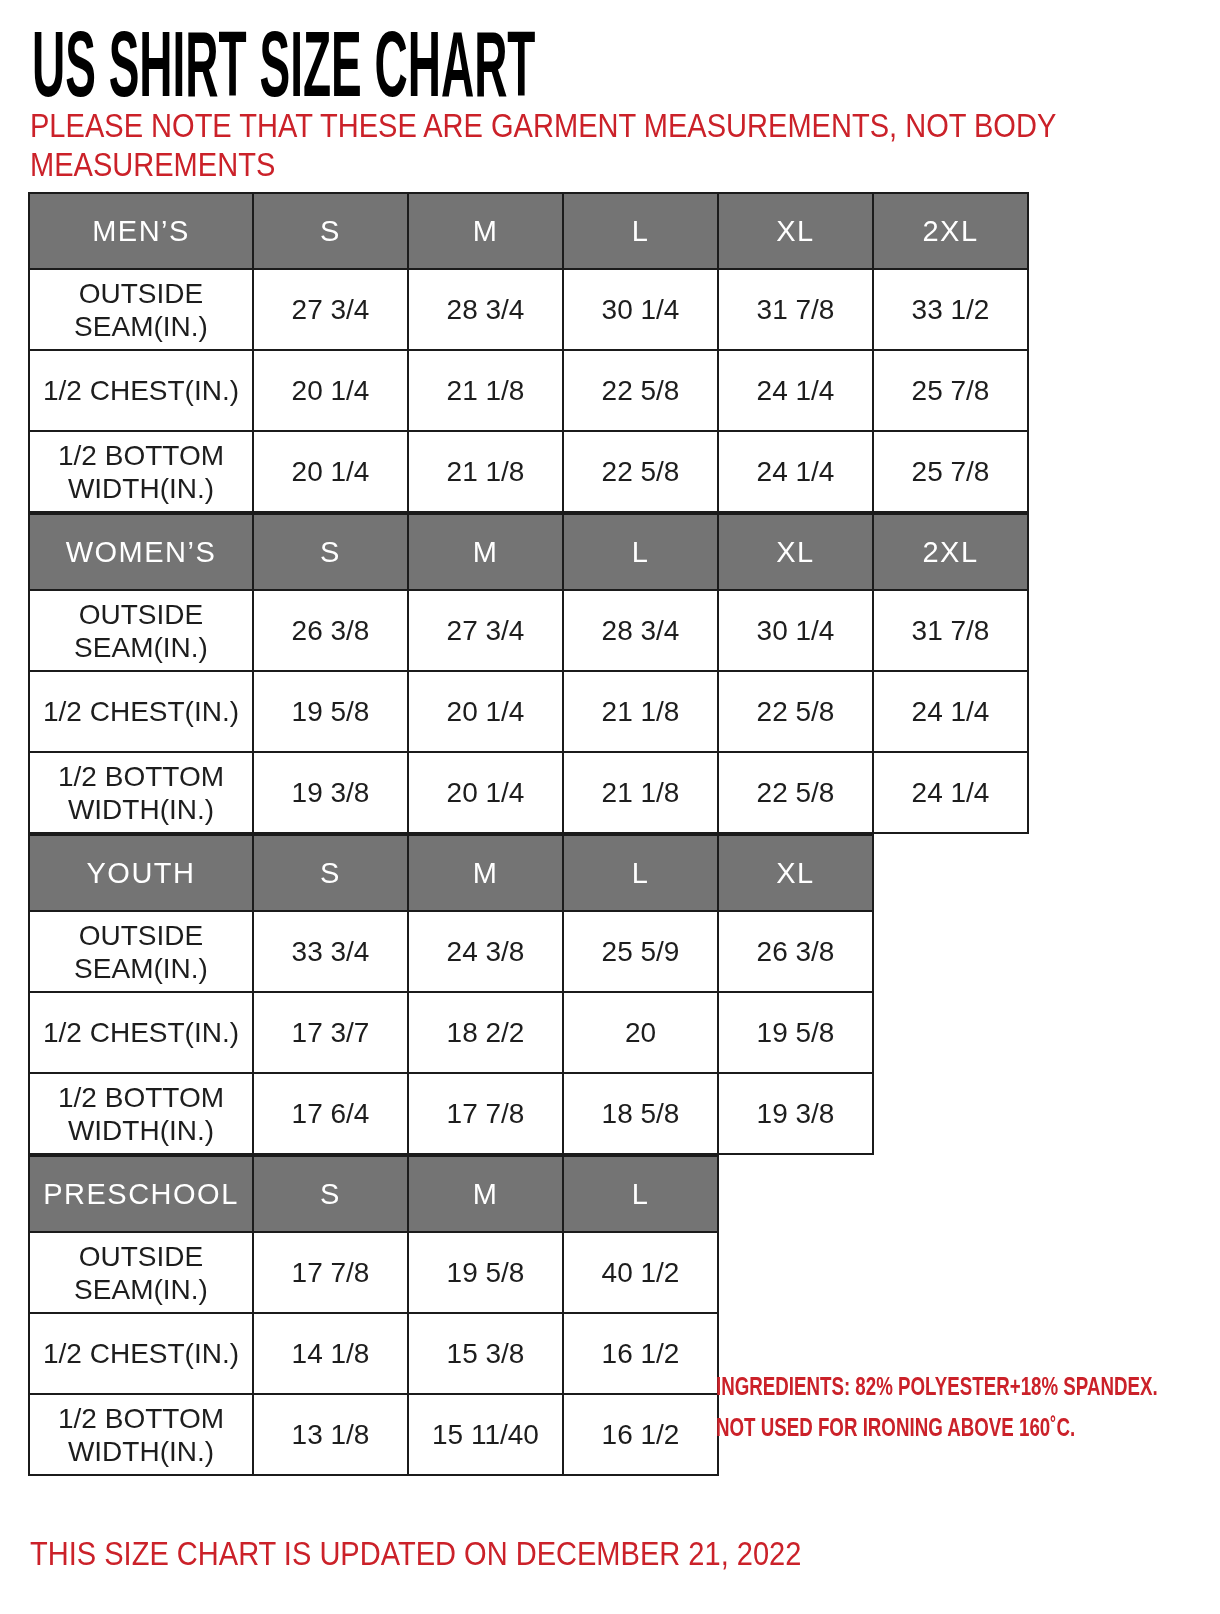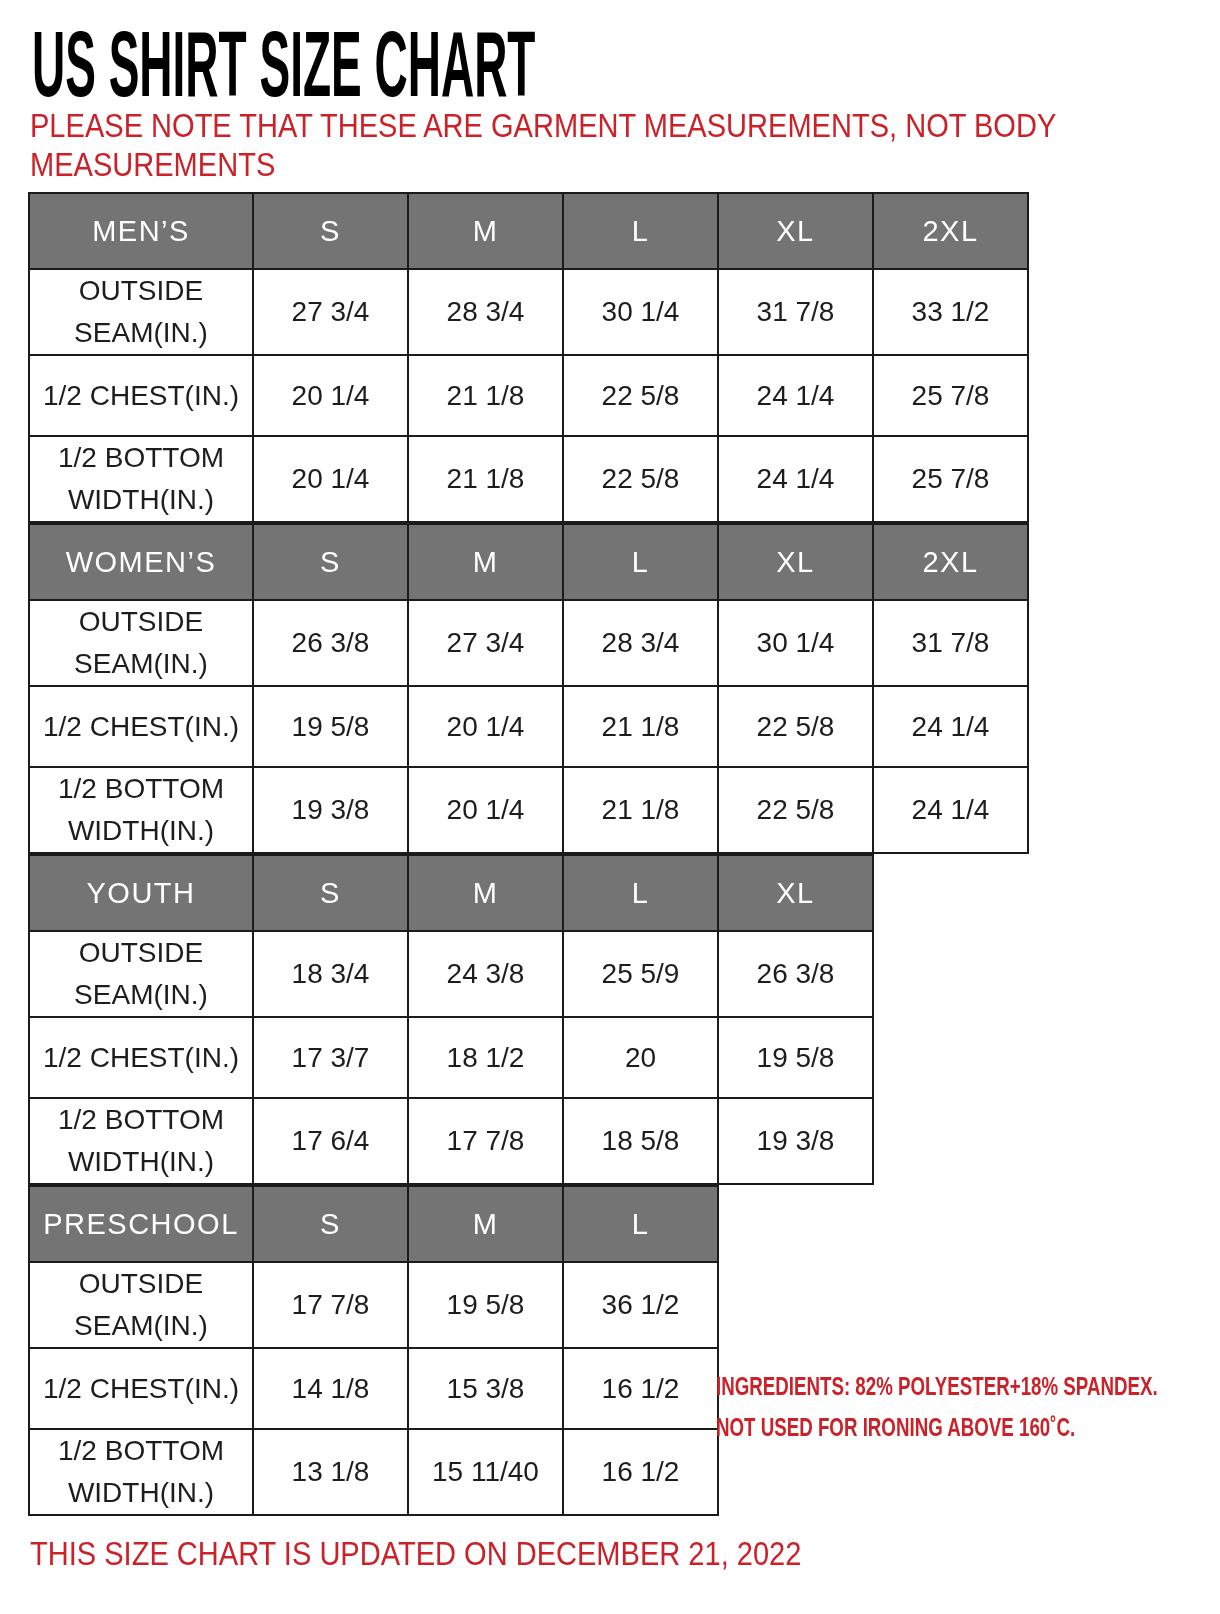--- a/index.html
+++ b/index.html
@@ -51,21 +51,21 @@
     letter-spacing:1.5px;
   }
   table.size-table tbody td{
     color:var(--cell-text);
     height:81px;
     font-size:28px;
     background:#ffffff;
   }
   td.measurement-label-cell{
     white-space:pre-line;
-    line-height:42px;
+    line-height:33px;
     font-size:28px;
   }
   .ingredients-note{
     position:absolute;left:716px;top:1366px;
     color:var(--accent-red);
     font-weight:700;
     font-size:26px;line-height:41px;
     transform:scaleX(0.72);transform-origin:left top;
     white-space:nowrap;
   }
@@ -198,29 +198,29 @@
           <th>S</th>
           <th>M</th>
           <th>L</th>
           <th>XL</th>
         </tr>
       </thead>
       <tbody>
         <tr>
           <td class="measurement-label-cell">OUTSIDE
 SEAM(IN.)</td>
-          <td>18 3/4</td>
+          <td>33 3/4</td>
           <td>24 3/8</td>
           <td>25 5/9</td>
           <td>26 3/8</td>
         </tr>
         <tr>
           <td class="measurement-label-cell">1/2 CHEST(IN.)</td>
           <td>17 3/7</td>
-          <td>18 1/2</td>
+          <td>18 2/2</td>
           <td>20</td>
           <td>19 5/8</td>
         </tr>
         <tr>
           <td class="measurement-label-cell">1/2 BOTTOM
 WIDTH(IN.)</td>
           <td>17 6/4</td>
           <td>17 7/8</td>
           <td>18 5/8</td>
           <td>19 3/8</td>
@@ -241,21 +241,21 @@
           <th>M</th>
           <th>L</th>
         </tr>
       </thead>
       <tbody>
         <tr>
           <td class="measurement-label-cell">OUTSIDE
 SEAM(IN.)</td>
           <td>17 7/8</td>
           <td>19 5/8</td>
-          <td>36 1/2</td>
+          <td>40 1/2</td>
         </tr>
         <tr>
           <td class="measurement-label-cell">1/2 CHEST(IN.)</td>
           <td>14 1/8</td>
           <td>15 3/8</td>
           <td>16 1/2</td>
         </tr>
         <tr>
           <td class="measurement-label-cell">1/2 BOTTOM
 WIDTH(IN.)</td>

